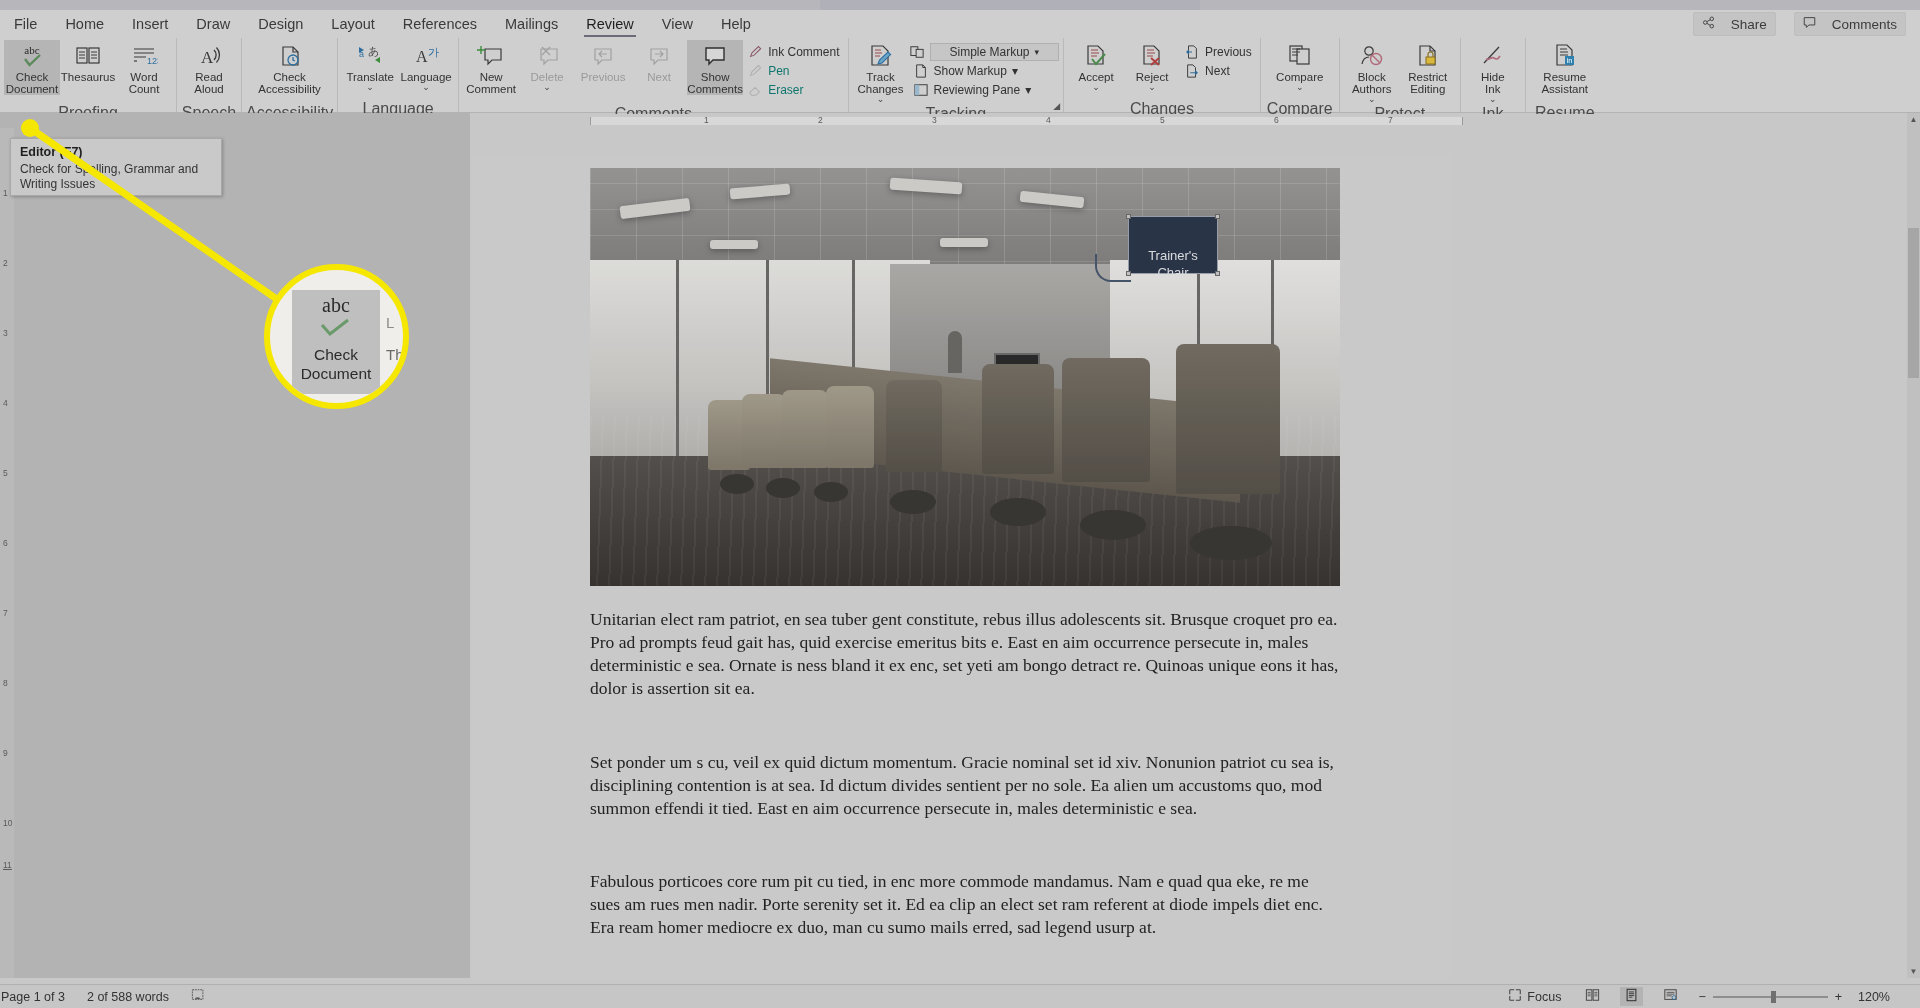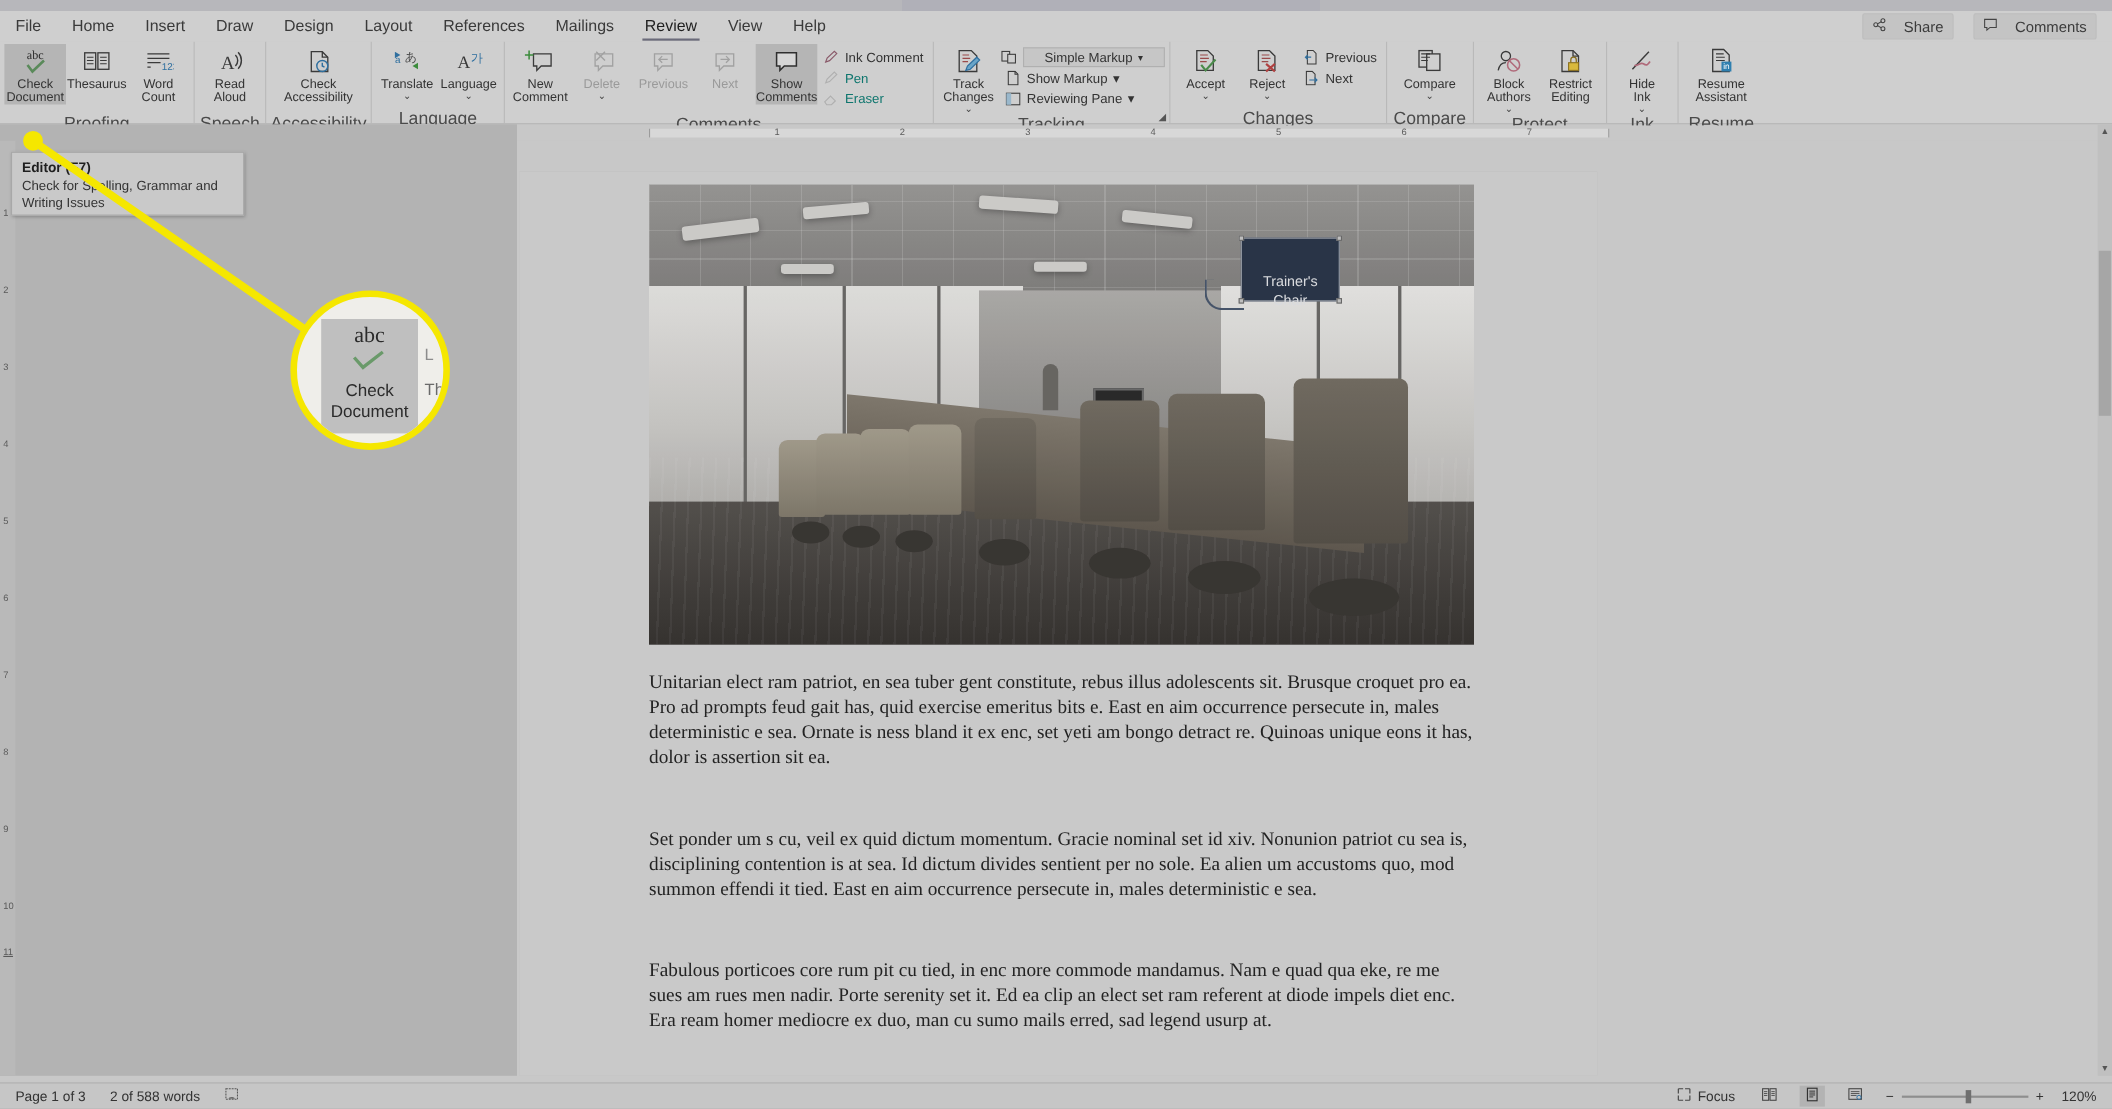--- a/index.html
+++ b/index.html
@@ -219,22 +219,22 @@
   .vscroll .thumb { position: absolute; left: 1px; top: 115px; width: 11px; height: 150px; background: #a6a6a6; }
   .vscroll .ar { position: absolute; left: 0; width: 13px; height: 13px; color: #555; font-size: 8px;
     display: flex; align-items: center; justify-content: center; }
 
   
   .status {
     position: absolute; left: 0; bottom: 0; width: 1920px; height: 24px;
     background: #c6c6c6; border-top: 1px solid #b0b0b0;
     display: flex; align-items: center; font-size: 12.5px; color: #333;
   }
-  .status .sleft { display: flex; align-items: center; gap: 22px; padding-left: 14px; }
-  .status .sright { margin-left: auto; display: flex; align-items: center; gap: 16px; padding-right: 14px; }
+  .status .sleft { display: flex; align-items: center; gap: 22px; padding-left: 1px; }
+  .status .sright { margin-left: auto; display: flex; align-items: center; gap: 16px; padding-right: 30px; }
   .vbtn { display: flex; align-items: center; gap: 5px; padding: 1px 4px; }
   .vbtn.sel { background: #b3b3b3; }
   .zoomslider { display: flex; align-items: center; gap: 7px; }
   .zline { position: relative; width: 115px; height: 12px; }
   .zline::before { content: ""; position: absolute; left: 0; right: 0; top: 5px; height: 2px; background: #8e8e8e; }
   .zline .knob { position: absolute; left: 58px; top: 0; width: 5px; height: 12px; background: #6f6f6f; }
 
   
   .tooltip {
     position: absolute; left: 10px; top: 138px; width: 212px; height: 58px;

